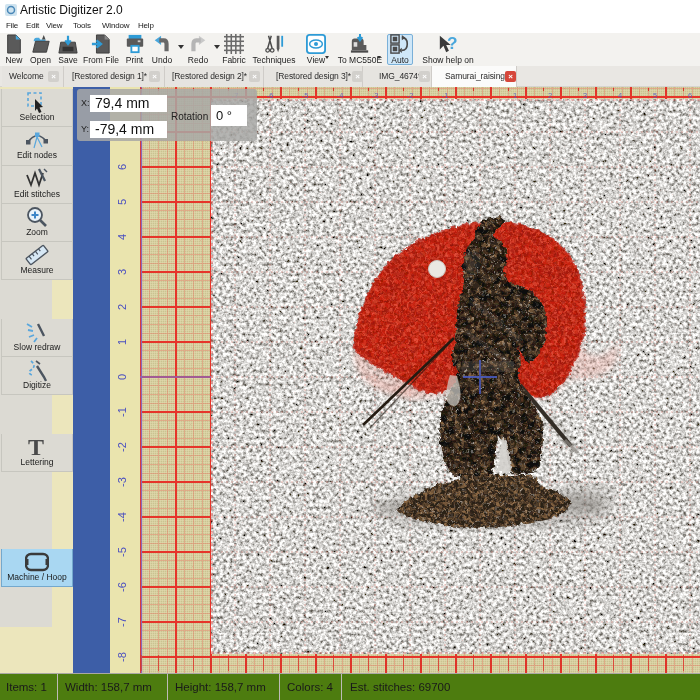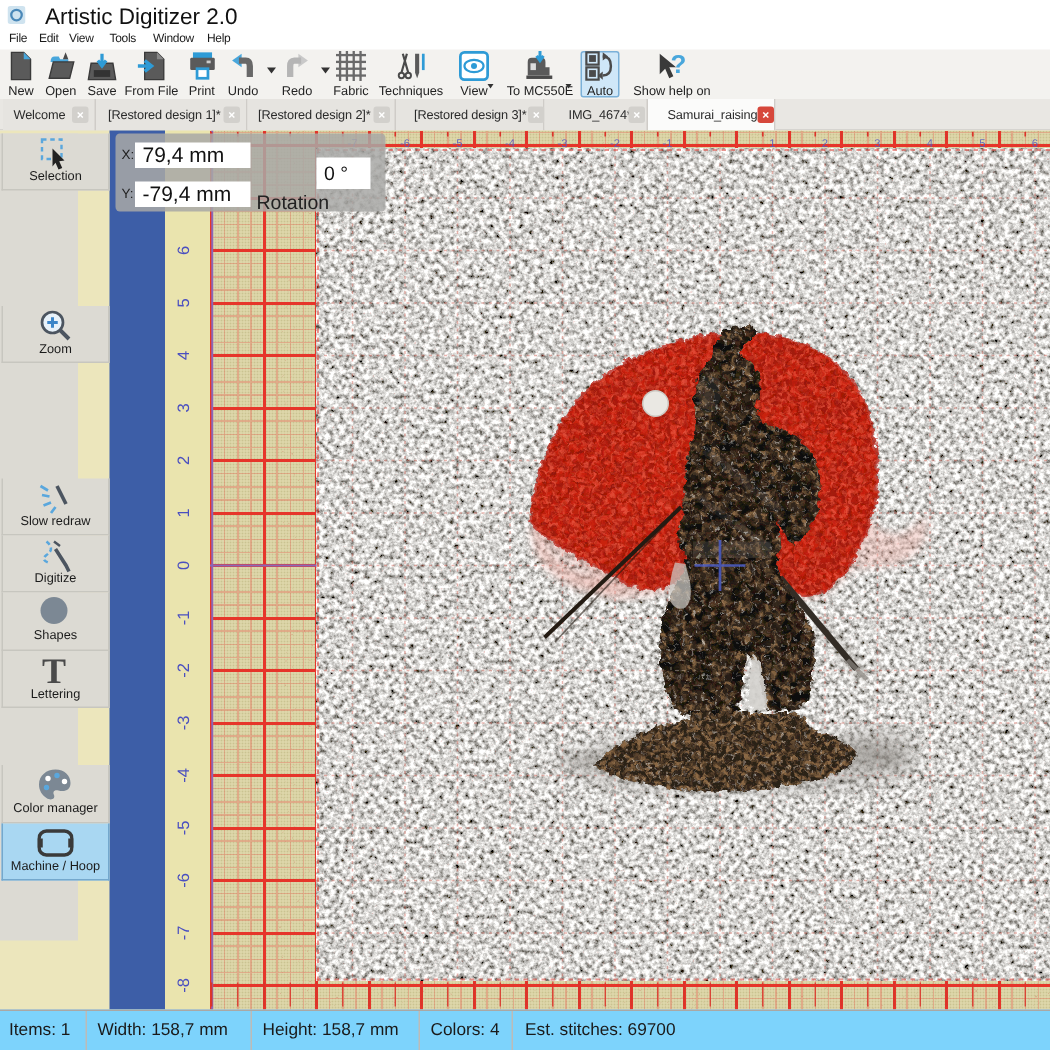--- a/index.html
+++ b/index.html
@@ -22,21 +22,21 @@
 .inp{position:absolute;background:#fff;font-size:14px;color:#111;padding-left:5px}
 #status span{position:absolute;top:7px}
 #status i{position:absolute;top:0;height:27px;width:1px;background:#bdbbb7;font-style:normal}
 </style></head>
 <body>
 <div class="abs" style="left:0;top:0;width:700px;height:19px;background:#fff">
 <svg style="position:absolute;left:5px;top:4px" width="12" height="12">
       <rect x="0" y="0" width="12" height="12" rx="2" fill="#cfe3ef"></rect>
       <circle cx="6" cy="6" r="3.5" fill="none" stroke="#4a88b8" stroke-width="1.5"></circle>
     </svg>
-<span style="position:absolute;left:30px;top:3px;font-size:15px;color:#111">Artistic Digitizer 2.0</span>
+<span style="position:absolute;left:20px;top:3px;font-size:12px;color:#111">Artistic Digitizer 2.0</span>
   </div>
 <div class="abs" id="menu" style="left:0;top:19px;width:700px;height:14px;background:#fff">
 <span style="left:6px">File</span>
     <span style="left:26px">Edit</span>
     <span style="left:46px">View</span>
     <span style="left:73px">Tools</span>
     <span style="left:102px">Window</span>
     <span style="left:138px">Help</span>
 </div>
 <div class="abs" style="left:0;top:33px;width:700px;height:33px;background:#f3f2ef">
@@ -388,83 +388,94 @@
       <path d="M463,377.0 H497 M480,360.0 V394.0" stroke="#4a5cc4" stroke-width="1.8" fill="none" opacity="0.85"></path>
     </svg>
 <div class="abs" style="left:0;top:2px;width:52px;height:538px;background:#dcdad3">
       <div class="sbi" style="top:0.0px">
         <svg width="24" height="24" viewBox="0 0 24 24">
           <rect x="3" y="3" width="13" height="13" fill="none" stroke="#5aa7dd" stroke-width="1.6" stroke-dasharray="3 2.5"></rect>
           <path d="M10,9 L18,17 L14.5,17.5 L16.5,22 L14,23 L12,18.5 L10,21 Z" fill="#222"></path>
         </svg>
         <div class="lb">Selection</div>
       </div>
+      <div class="sbi" style="top:38.3px">
+        <svg width="24" height="24" viewBox="0 0 24 24">
+          <path d="M3,14 Q12,2 21,13" fill="none" stroke="#4c5560" stroke-width="1.5"></path>
+          <rect x="1" y="12" width="4.5" height="4.5" fill="#4c5560"></rect>
+          <rect x="10" y="4.5" width="4.5" height="4.5" fill="#5aa7dd"></rect>
+          <rect x="18.5" y="11" width="4.5" height="4.5" fill="#4c5560"></rect>
+          <path d="M12,9 L9,20 M12,9 L17,19" stroke="#5aa7dd" stroke-width="1.2"></path>
+        </svg>
+        <div class="lb">Edit nodes</div>
+      </div>
+      <div class="sbi" style="top:76.6px">
+        <svg width="24" height="24" viewBox="0 0 24 24">
+          <path d="M2,8 L6,18 L10,6 L14,18 L18,6" fill="none" stroke="#333" stroke-width="1.8"></path>
+          <path d="M14,2 L20,14" stroke="#4c5560" stroke-width="2.2"></path>
+          <path d="M19,2 l3,3" stroke="#4c5560" stroke-width="1.4"></path>
+        </svg>
+        <div class="lb">Edit stitches</div>
+      </div>
       <div class="sbi" style="top:114.9px">
         <svg width="24" height="24" viewBox="0 0 24 24">
           <circle cx="10" cy="10" r="7" fill="#e8f2fa" stroke="#4c5560" stroke-width="1.8"></circle>
           <path d="M10,6.5 L10,13.5 M6.5,10 L13.5,10" stroke="#3c85c8" stroke-width="2"></path>
           <path d="M15,15 L21,21" stroke="#4c5560" stroke-width="2.6"></path>
         </svg>
         <div class="lb">Zoom</div>
       </div>
+      <div class="sbi" style="top:153.2px">
+        <svg width="24" height="24" viewBox="0 0 24 24">
+          <g transform="rotate(-38 12 12)">
+            <rect x="1" y="8" width="22" height="8" rx="1" fill="#d7e8f5" stroke="#4c5560" stroke-width="1.4"></rect>
+            <path d="M5,8 L5,12 M9,8 L9,11 M13,8 L13,12 M17,8 L17,11" stroke="#4c5560" stroke-width="1.2"></path>
+          </g>
+        </svg>
+        <div class="lb">Measure</div>
+      </div>
       <div class="sbi" style="top:229.8px">
         <svg width="24" height="24" viewBox="0 0 24 24">
           <path d="M13,4 L19,16" stroke="#4c5560" stroke-width="2.4"></path>
           <path d="M3,10 l5,1 M4,17 l5,-2 M9,22 l3,-4 M2,4 l5,3" stroke="#5aa7dd" stroke-width="1.8"></path>
         </svg>
         <div class="lb">Slow redraw</div>
       </div>
       <div class="sbi" style="top:268.1px">
         <svg width="24" height="24" viewBox="0 0 24 24">
           <path d="M6,3 Q12,8 6,12 Q2,15 7,17" fill="none" stroke="#5aa7dd" stroke-width="1.7" stroke-dasharray="3 2"></path>
           <path d="M12,8 L19,19 L21,23" stroke="#4c5560" stroke-width="2.4"></path>
           <path d="M11,3 l4,3" stroke="#4c5560" stroke-width="1.6"></path>
         </svg>
         <div class="lb">Digitize</div>
       </div>
-      <div class="sbi" style="top:306.4px">
-        <svg width="24" height="24" viewBox="0 0 24 24">
-          <circle cx="11" cy="11" r="9" fill="#7c8894"></circle>
-        </svg>
-        <div class="lb">Shapes</div>
-      </div>
       <div class="sbi" style="top:344.7px">
         <svg width="24" height="24" viewBox="0 0 24 24">
           <text x="11" y="20" font-size="24" font-family="Liberation Serif" font-weight="bold" fill="#4a4a4a" text-anchor="middle">T</text>
         </svg>
         <div class="lb">Lettering</div>
-      </div>
-      <div class="sbi" style="top:421.3px">
-        <svg width="24" height="24" viewBox="0 0 24 24">
-          <path d="M12,2 C18,2 22,6 22,11 C22,16 18,17 14,16 C11,15.3 10,17 11,19 C12,21.5 9,23 6,21 C3,19 1,16 1,12 C1,6 6,2 12,2 Z" fill="#7c8894"></path>
-          <circle cx="7" cy="8" r="1.8" fill="#fff"></circle>
-          <circle cx="13" cy="6" r="1.8" fill="#5aa7dd"></circle>
-          <circle cx="18" cy="10" r="1.8" fill="#fff"></circle>
-          <circle cx="6" cy="14" r="1.8" fill="#5aa7dd"></circle>
-        </svg>
-        <div class="lb">Color manager</div>
       </div>
       <div class="sbi hl" style="top:459.6px">
         <svg width="24" height="24" viewBox="0 0 24 24">
           <rect x="1" y="4" width="22" height="16" rx="5" fill="none" stroke="#3a3a3a" stroke-width="2.4"></rect>
           <rect x="0" y="9" width="3.5" height="6" fill="#3a3a3a"></rect>
           <rect x="20.5" y="9" width="3.5" height="6" fill="#3a3a3a"></rect>
         </svg>
         <div class="lb">Machine / Hoop</div>
       </div>
     </div>
 <div class="abs" style="left:77px;top:2px;width:180px;height:52px;background:rgba(168,168,166,0.85);border-radius:3px"></div>
 <span class="abs" style="left:81px;top:11px;font-size:9px;color:#222">X:</span>
 <span class="abs" style="left:81px;top:37px;font-size:9px;color:#222">Y:</span>
 <div class="inp" style="left:90px;top:8px;width:77px;height:17px">79,4 mm</div>
 <div class="inp" style="left:90px;top:34px;width:77px;height:17px">-79,4 mm</div>
-<span class="abs" style="left:171px;top:40px;font-size:13px;color:#222">Rotation</span>
+<span class="abs" style="left:171px;top:24px;font-size:10px;color:#222">Rotation</span>
 <div class="inp" style="left:211px;top:18px;width:36px;height:21px;line-height:21px;font-size:13px">0 °</div>
 </div>
-<div class="abs" id="status" style="left:0;top:673px;width:700px;height:27px;background:#7dd3fc;border-top:1px solid #aaa8a5;font-size:11.5px;color:#1a1a1a">
+<div class="abs" id="status" style="left:0;top:673px;width:700px;height:27px;background:#4d7c0f;border-top:1px solid #aaa8a5;font-size:11.5px;color:#1a1a1a">
 <span style="left:6px">Items: 1</span>
     <i style="left:57px"></i>
 <span style="left:65px">Width: 158,7 mm</span>
     <i style="left:167px"></i>
 <span style="left:175px">Height: 158,7 mm</span>
     <i style="left:279px"></i>
 <span style="left:287px">Colors: 4</span>
     <i style="left:341px"></i>
 <span style="left:350px">Est. stitches: 69700</span>
 </div>

